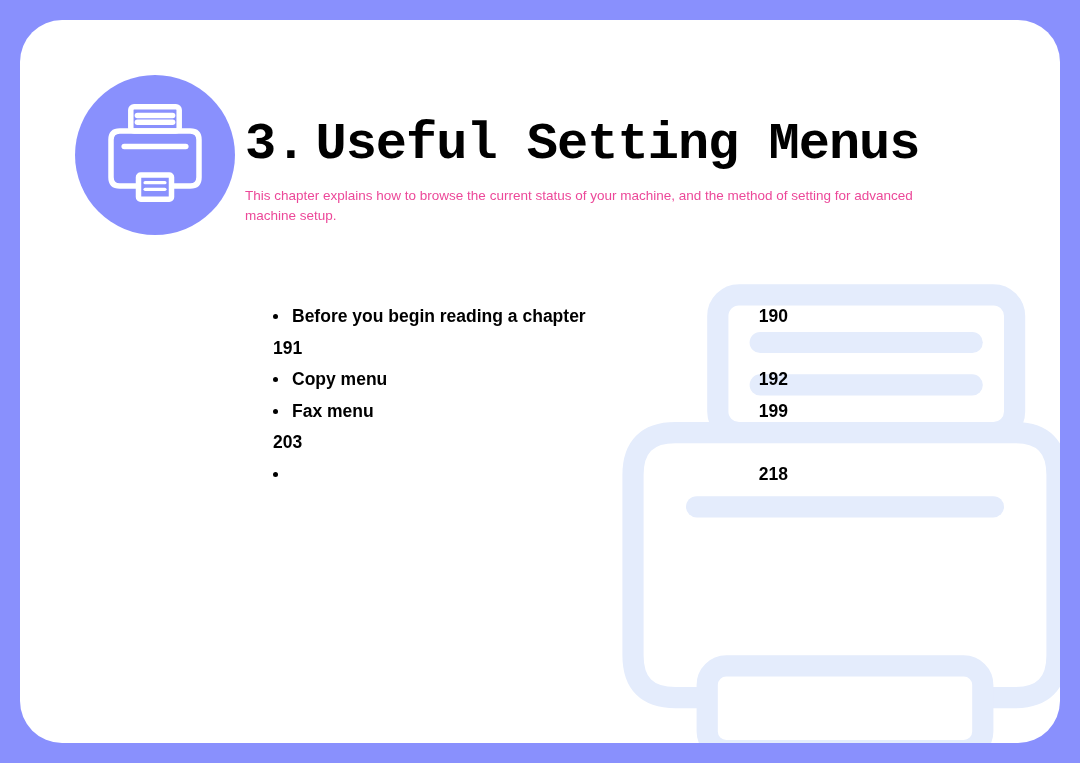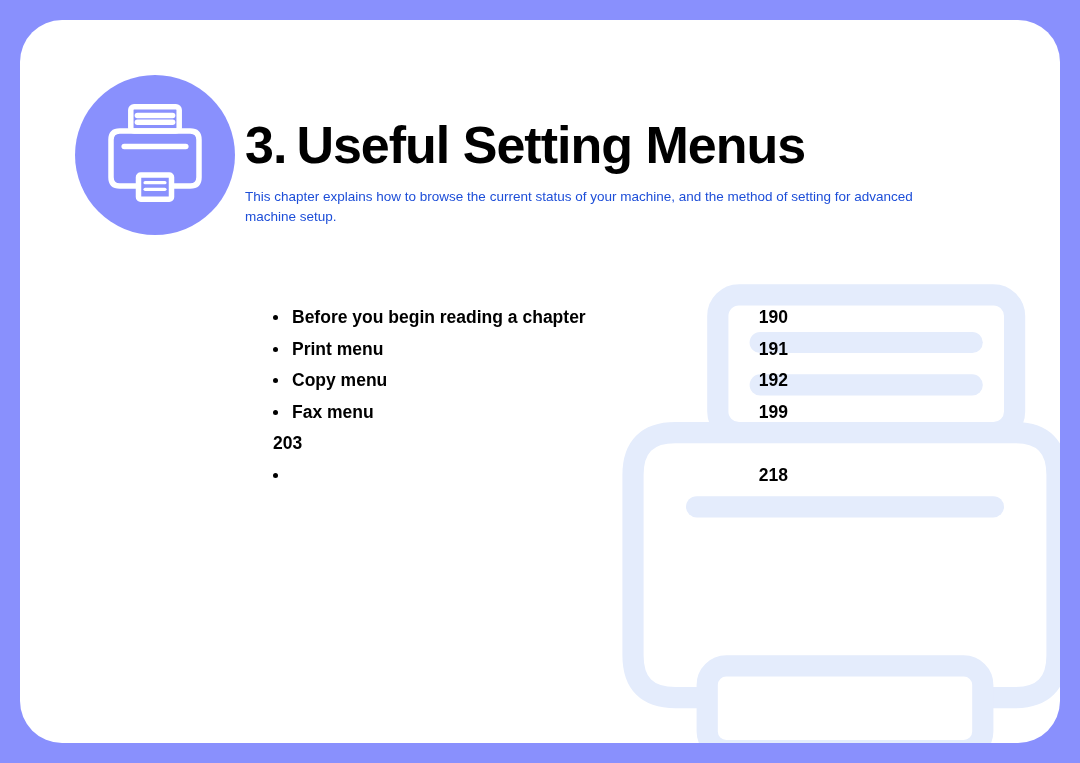--- a/index.html
+++ b/index.html
@@ -37,25 +37,26 @@
     top: 95px;
     left: 225px;
     right: 70px;
   }
   .chapter-heading {
     font-weight: 700;
     font-size: 52px;
     letter-spacing: -1px;
     color: #000;
     margin-bottom: 12px;
+    font-family: Liberation Mono, monospace;
   }
   .chapter-num { margin-right: 10px; }
   .description {
     font-size: 13.5px;
-    color: #1d4ed8;
+    color: #ec4899;
     line-height: 1.45;
     max-width: 720px;
     font-weight: 400;
   }
   .toc {
     margin-top: 76px;
     margin-left: 28px;
     width: 515px;
   }
   .toc-row {
@@ -131,24 +132,20 @@
 
     <div class="toc">
       <div class="toc-row">
         <span class="toc-title-cell">
             <span class="bullet"></span>
             <span>Before you begin reading a chapter</span>
           </span>
         <span>190</span>
       </div>
       <div class="toc-row">
-        <span class="toc-title-cell">
-            <span class="bullet"></span>
-            <span>Print menu</span>
-          </span>
         <span>191</span>
       </div>
       <div class="toc-row">
         <span class="toc-title-cell">
             <span class="bullet"></span>
             <span>Copy menu</span>
           </span>
         <span>192</span>
       </div>
       <div class="toc-row">

